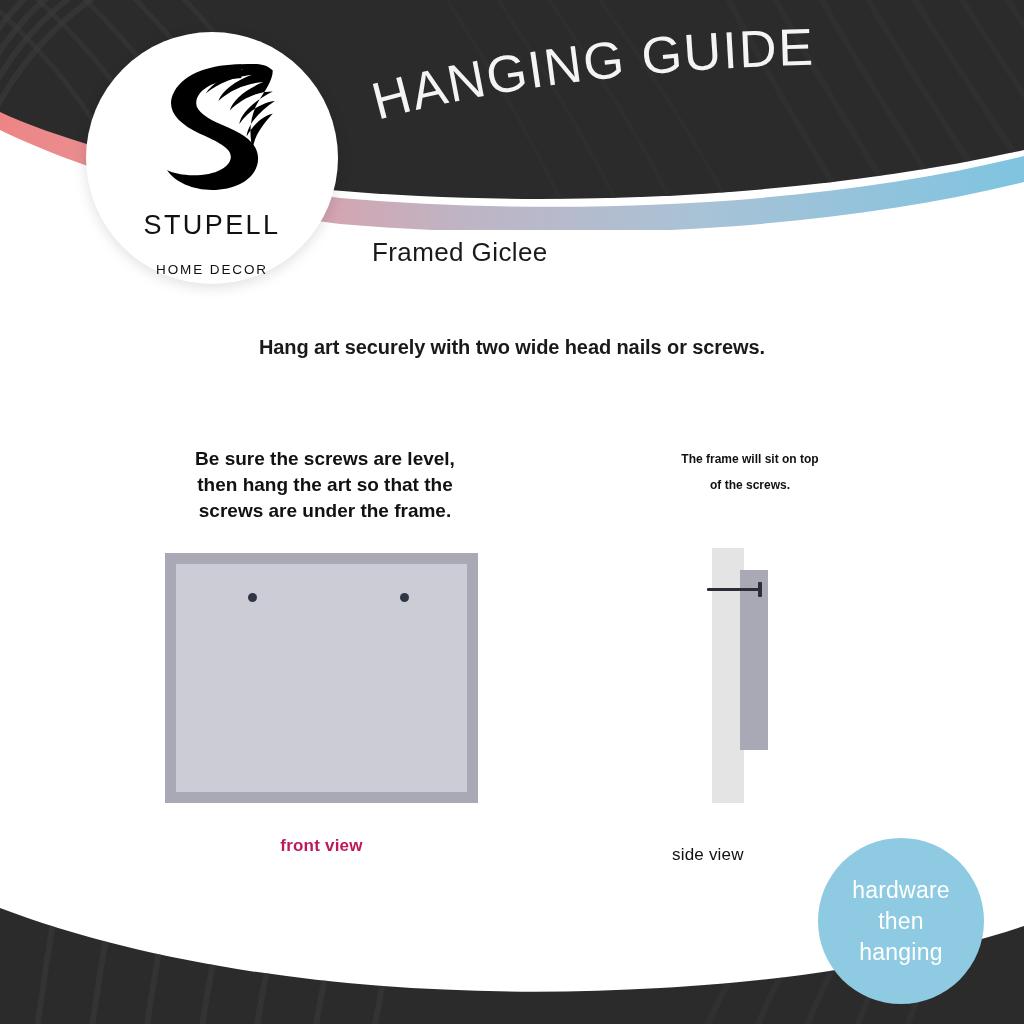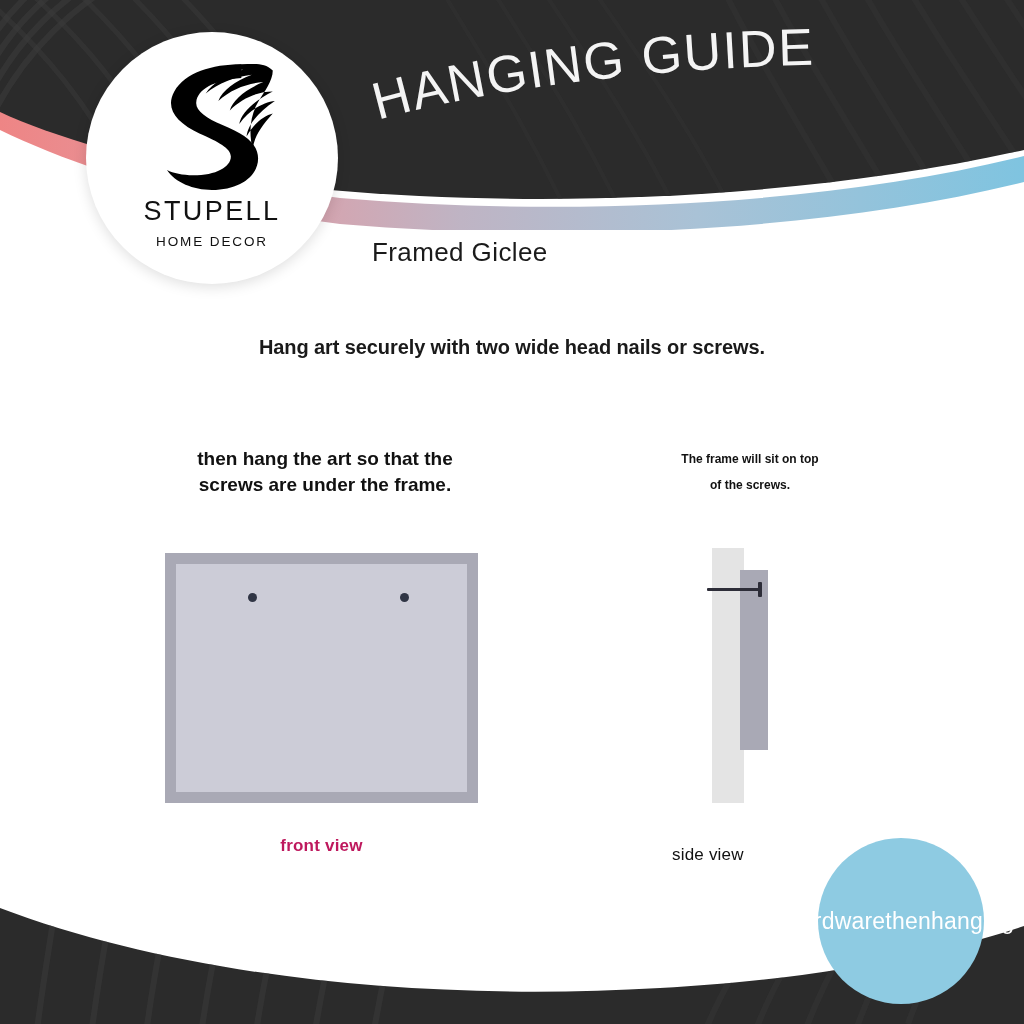--- a/index.html
+++ b/index.html
@@ -19,20 +19,21 @@
   .bottom-wave-wrap{position:absolute;left:0;bottom:0;width:1024px;height:140px;overflow:hidden;}
   .bottom-wave-wrap svg{display:block;}
 
   
   .logo-badge{
     position:absolute;left:86px;top:32px;width:252px;height:252px;
     border-radius:50%;background:#ffffff;
     box-shadow:0 3px 14px rgba(0,0,0,0.13);
     display:flex;flex-direction:column;align-items:center;justify-content:flex-start;
     z-index:6;
+    gap:14px;
   }
   .logo-mark{width:126px;height:132px;margin-top:26px;}
   .logo-name{
     font-size:27px;letter-spacing:2.4px;color:#111;margin-top:6px;
     font-family:"Liberation Sans", sans-serif;font-weight:400;
   }
   .logo-sub{
     font-size:13.5px;letter-spacing:1.9px;color:#111;margin-top:7px;
     font-family:"Liberation Sans", sans-serif;font-weight:400;
   }
@@ -108,21 +109,21 @@
   }
   .label-side{
     position:absolute;left:672px;top:845px;width:130px;text-align:left;z-index:5;
     font-size:17px;color:#111;font-weight:500;letter-spacing:0.2px;
   }
 
   
   .blue-badge{
     position:absolute;left:818px;top:838px;width:166px;height:166px;border-radius:50%;
     background:#8ecbe2;z-index:7;
-    display:flex;flex-direction:row;align-items:center;justify-content:center;
+    display:flex;flex-direction:column;align-items:center;justify-content:center;
   }
   .blue-badge span{
     display:block;color:#ffffff;font-size:23px;line-height:31px;text-align:center;
     font-weight:400;letter-spacing:0.2px;
   }
 </style>
 </head>
 <body>
 
 <div class="page">
@@ -214,20 +215,21 @@
         <textPath href="#titleArc" startOffset="0">HANGING GUIDE</textPath>
       </text>
     </svg>
   </div>
 
   <div class="product-type">Framed Giclee</div>
 
   <div class="main-instruction">Hang art securely with two wide head nails or screws.</div>
 
   <div class="cap-left">
+    <div>Be sure the screws are level,</div>
     <div>then hang the art so that the</div>
     <div>screws are under the frame.</div>
   </div>
 
   <div class="cap-right">
     <div>The frame will sit on top</div>
     <div>of the screws.</div>
   </div>
 
   <div class="front-view">

